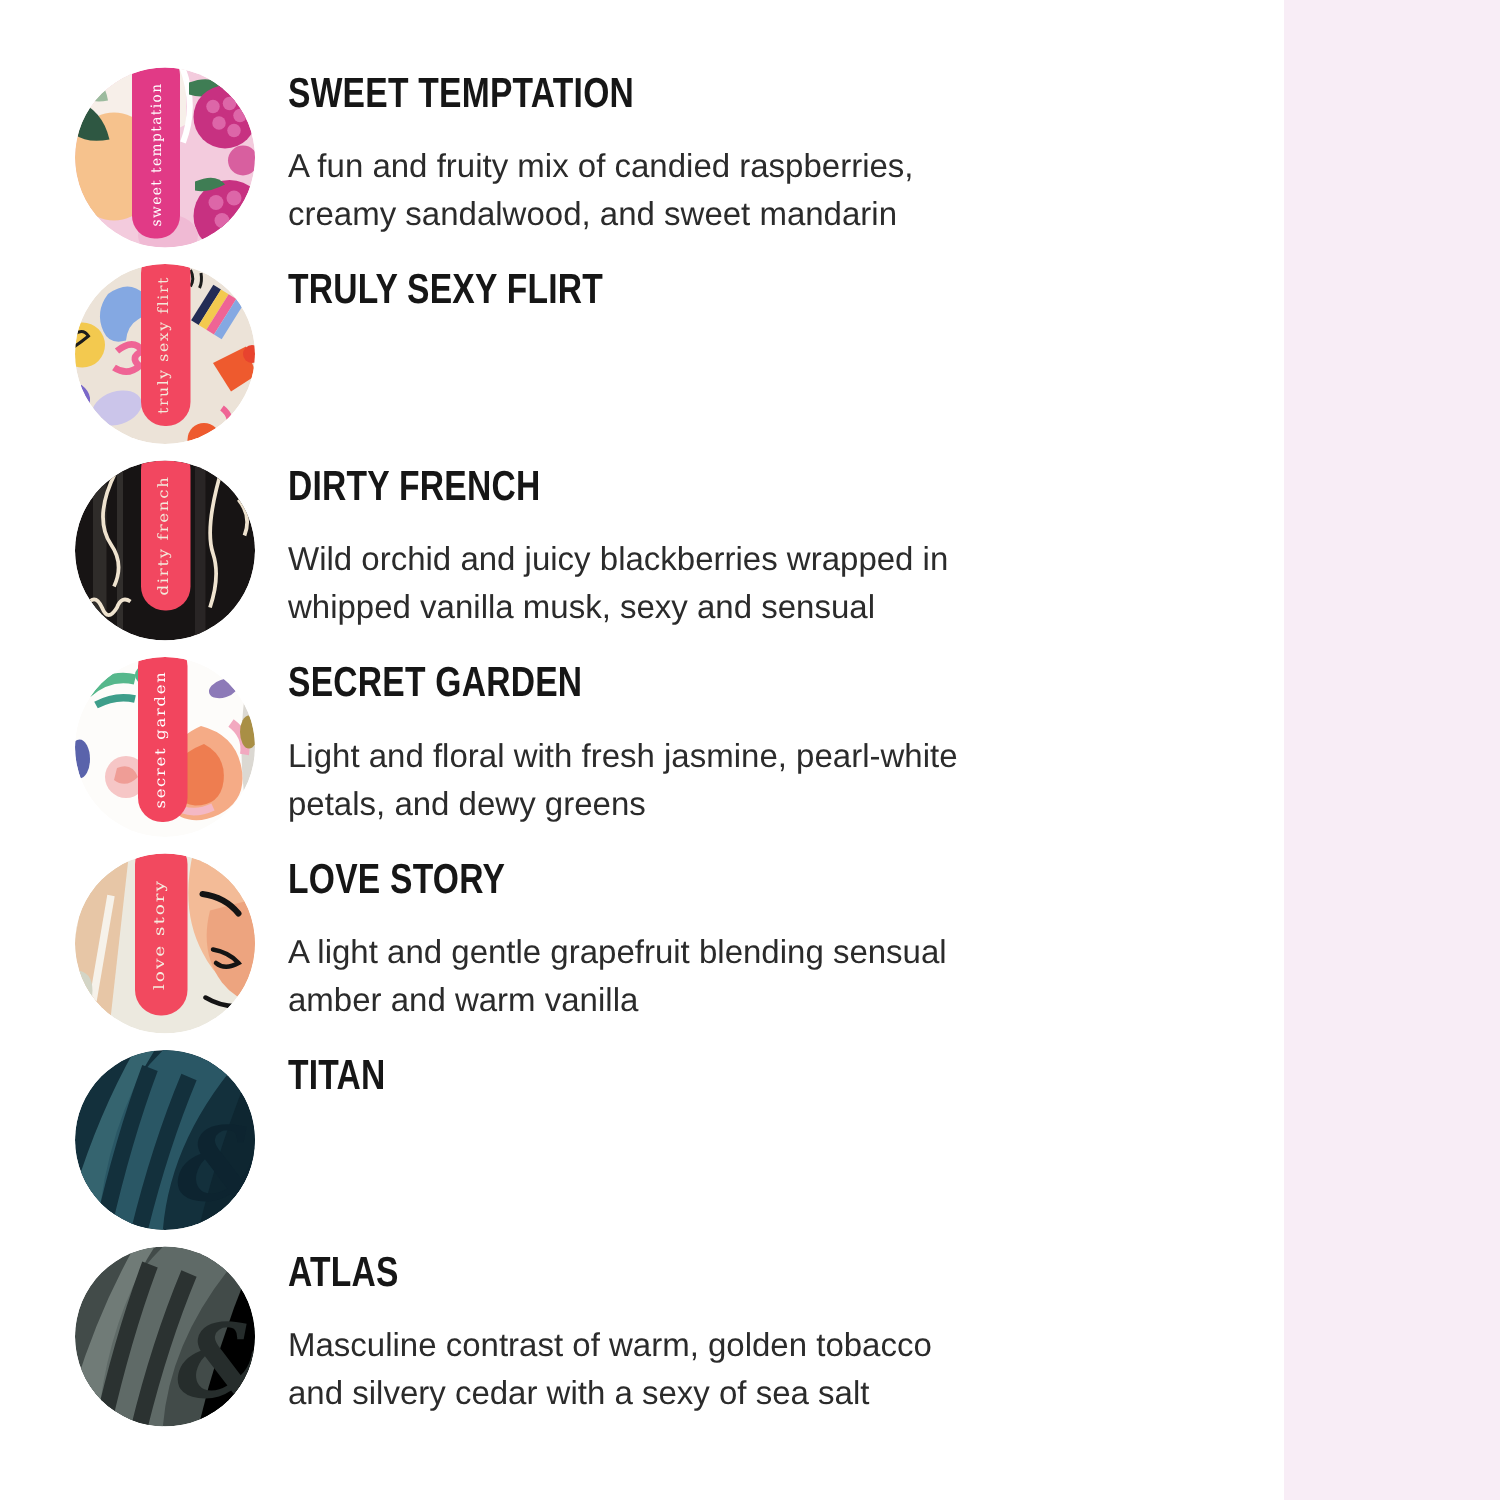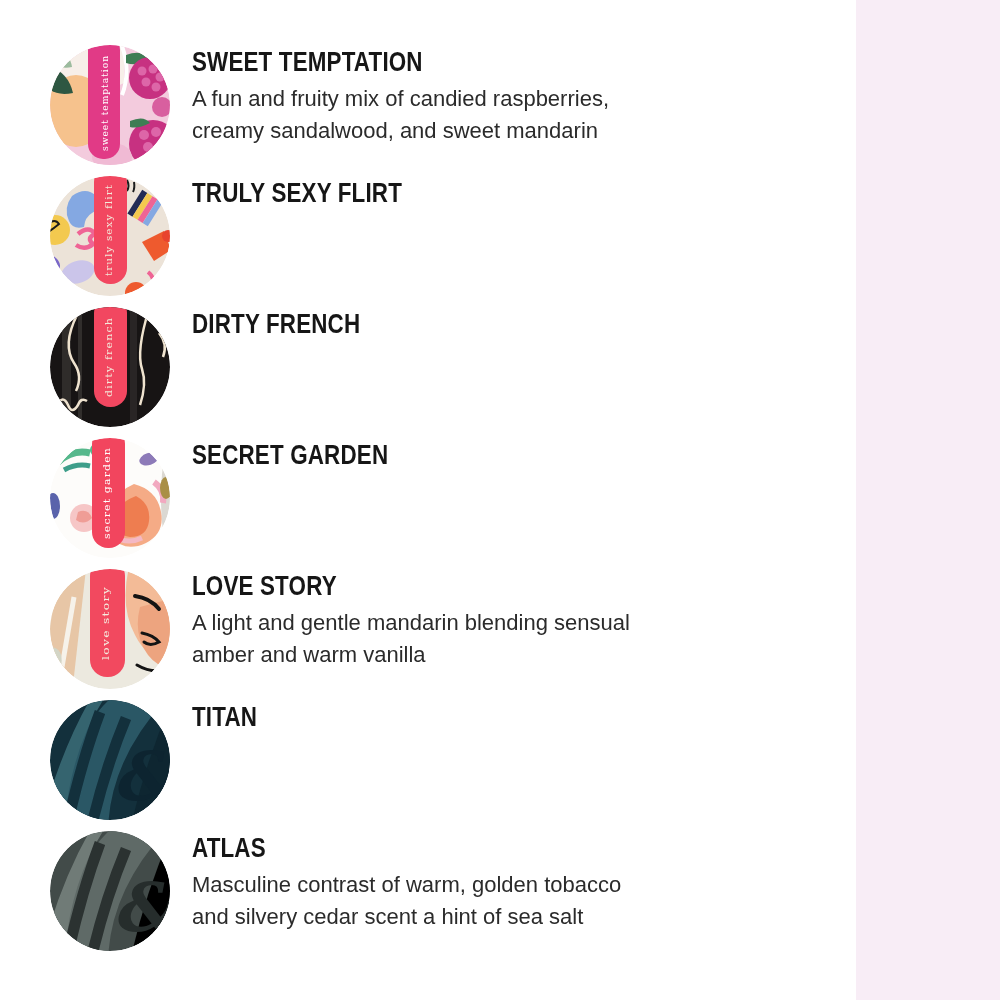--- a/index.html
+++ b/index.html
@@ -29,21 +29,21 @@
 
   .scent-title {
     display: inline-block;
     font-size: 28px; font-weight: bold; color: #161616;
     line-height: 30px; letter-spacing: 0.2px;
     transform: scaleX(0.8); transform-origin: left center;
     white-space: nowrap;
   }
 
   .scent-desc {
-    margin-top: 6px; max-width: 580px;
+    margin-top: 18px; max-width: 580px;
     font-size: 22px; color: #2b2b2b; line-height: 32px;
     white-space: pre-line;
   }
 
   .ribbon-label {
     font-family: "DejaVu Serif", serif;
     font-size: 9.5px; letter-spacing: 1px;
   }
   .monogram {
     font-family: "DejaVu Serif", serif;
@@ -148,20 +148,22 @@
         <path d="M27,8 q-15,30 -3,48 q9,13 2,28" stroke="#efe3cf" stroke-width="2.5" fill="none"></path>
         <path d="M7,98 q6,-11 11,0 q4,10 10,0 q3,-8 9,-4" stroke="#efe3cf" stroke-width="2.5" fill="none"></path>
         <path d="M99,2 q-13,42 -7,60 q5,15 -2,36" stroke="#efe3cf" stroke-width="2.5" fill="none"></path>
         <path d="M109,26 q9,11 4,24" stroke="#efe3cf" stroke-width="2.5" fill="none"></path>
         <rect x="44" y="-10" width="33" height="110" rx="16" fill="#f24760"></rect>
         <text class="ribbon-label" transform="translate(62,50) rotate(-90)" text-anchor="middle" textLength="80" lengthAdjust="spacingAndGlyphs" fill="#f3e9da">dirty french</text>
       </g>
     </svg>
     <div class="scent-text">
       <div class="scent-title">DIRTY FRENCH</div>
+      <div class="scent-desc">Wild orchid and juicy blackberries wrapped in
+whipped vanilla musk, sexy and sensual</div>
     </div>
   </div>
 
   <div class="scent-row">
     <svg class="thumb" viewBox="0 0 120 120">
       <defs>
           <clipPath id="c4">
             <circle cx="60" cy="60" r="60"></circle>
           </clipPath>
         </defs>
@@ -180,20 +182,22 @@
         <path d="M64,98 q13,9 28,2" stroke="#f4b8c4" stroke-width="5" fill="none"></path>
         <ellipse cx="99" cy="21" rx="10" ry="6" fill="#8d7ab8" transform="rotate(-18 99 21)"></ellipse>
         <ellipse cx="116" cy="50" rx="6" ry="11" fill="#a98f45"></ellipse>
         <path d="M90,113 q11,-9 24,-4 q-5,11 -16,11 z" fill="#4b9e6b"></path>
         <rect x="42" y="-10" width="33" height="120" rx="16" fill="#f2455e"></rect>
         <text class="ribbon-label" transform="translate(60,55) rotate(-90)" text-anchor="middle" textLength="92" lengthAdjust="spacingAndGlyphs" fill="#ffffff">secret garden</text>
       </g>
     </svg>
     <div class="scent-text">
       <div class="scent-title">SECRET GARDEN</div>
+      <div class="scent-desc">Light and floral with fresh jasmine, pearl-white
+petals, and dewy greens</div>
     </div>
   </div>
 
   <div class="scent-row">
     <svg class="thumb" viewBox="0 0 120 120">
       <defs>
           <clipPath id="c5">
             <circle cx="60" cy="60" r="60"></circle>
           </clipPath>
         </defs>
@@ -207,21 +211,21 @@
         <path d="M90,38 q-7,28 8,48 q10,13 28,15 L128,28 Z" fill="#eda47f"></path>
         <path d="M85,27 q15,2 24,13" stroke="#141414" stroke-width="4" fill="none" stroke-linecap="round"></path>
         <path d="M92,64 q11,2 17,9 q-9,5 -15,0" stroke="#141414" stroke-width="3" fill="none" stroke-linecap="round"></path>
         <path d="M87,96 q15,9 32,4" stroke="#141414" stroke-width="3" fill="none" stroke-linecap="round"></path>
         <rect x="40" y="-10" width="35" height="118" rx="17" fill="#f2495f"></rect>
         <text class="ribbon-label" transform="translate(59,54) rotate(-90)" text-anchor="middle" textLength="74" lengthAdjust="spacingAndGlyphs" fill="#f5ecdf">love story</text>
       </g>
     </svg>
     <div class="scent-text">
       <div class="scent-title">LOVE STORY</div>
-      <div class="scent-desc">A light and gentle mandarin blending sensual
+      <div class="scent-desc">A light and gentle grapefruit blending sensual
 amber and warm vanilla</div>
     </div>
   </div>
 
   <div class="scent-row">
     <svg class="thumb" viewBox="0 0 120 120">
       <defs>
           <clipPath id="c6">
             <circle cx="60" cy="60" r="60"></circle>
           </clipPath>
@@ -257,17 +261,17 @@
 6"></path>
         <path d="M-10,-10 H36 Q4,18 -10,50 Z" fill="#262d2c"></path>
         <path d="M18,122 Q32,60 50,12" stroke="#2b3231" stroke-width="11" fill="none"></path>
         <path d="M42,124 Q56,66 76,18" stroke="#2b3231" stroke-width="11" fill="none"></path>
         <text class="monogram" x="68" y="100" font-size="68" fill="#262d2c">&amp;</text>
       </g>
     </svg>
     <div class="scent-text">
       <div class="scent-title">ATLAS</div>
       <div class="scent-desc">Masculine contrast of warm, golden tobacco
-and silvery cedar scent a hint of sea salt</div>
+and silvery cedar with a sexy of sea salt</div>
     </div>
   </div>
 
 </div>
 
 </body></html>

